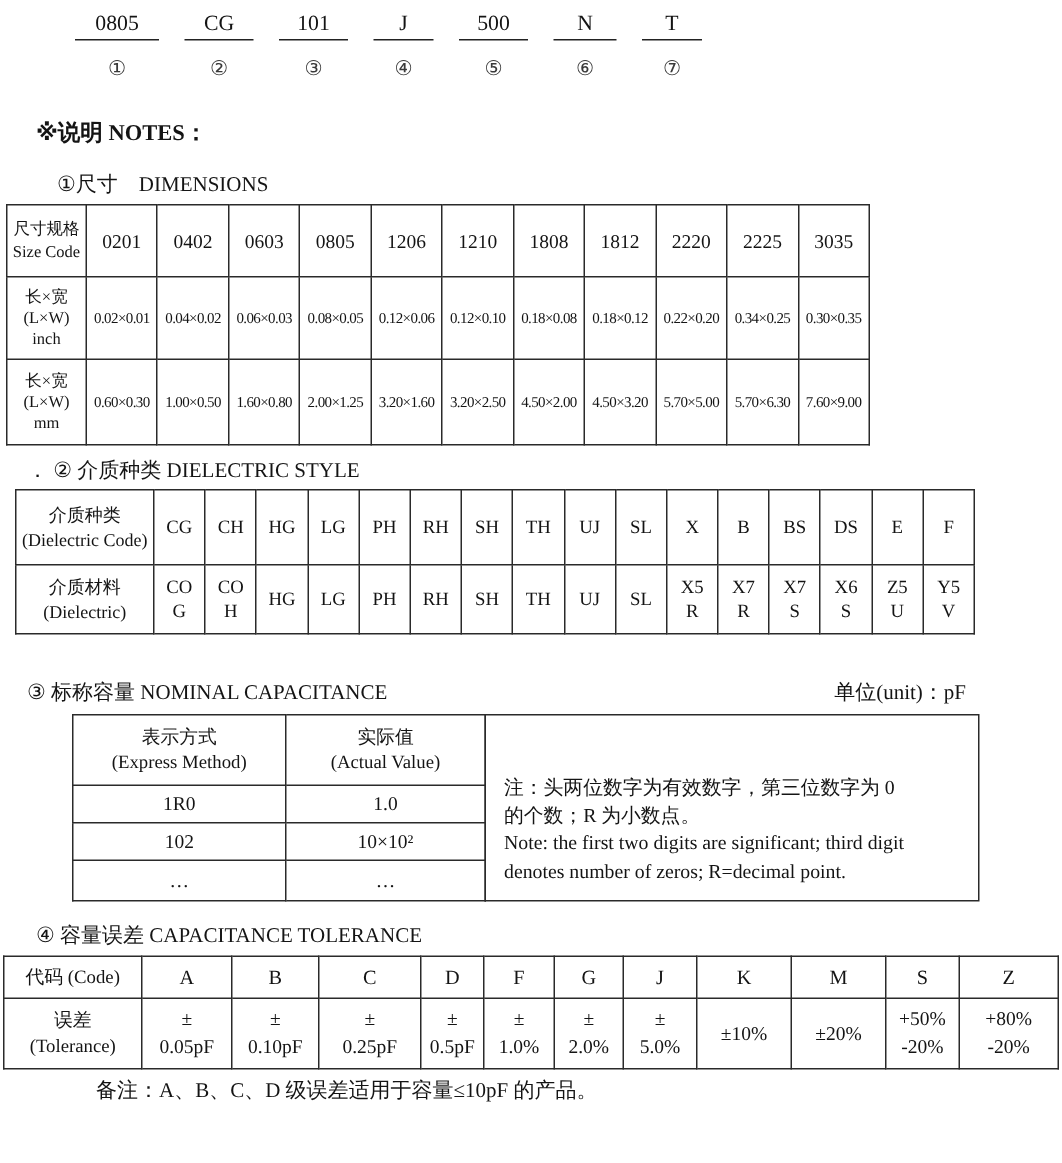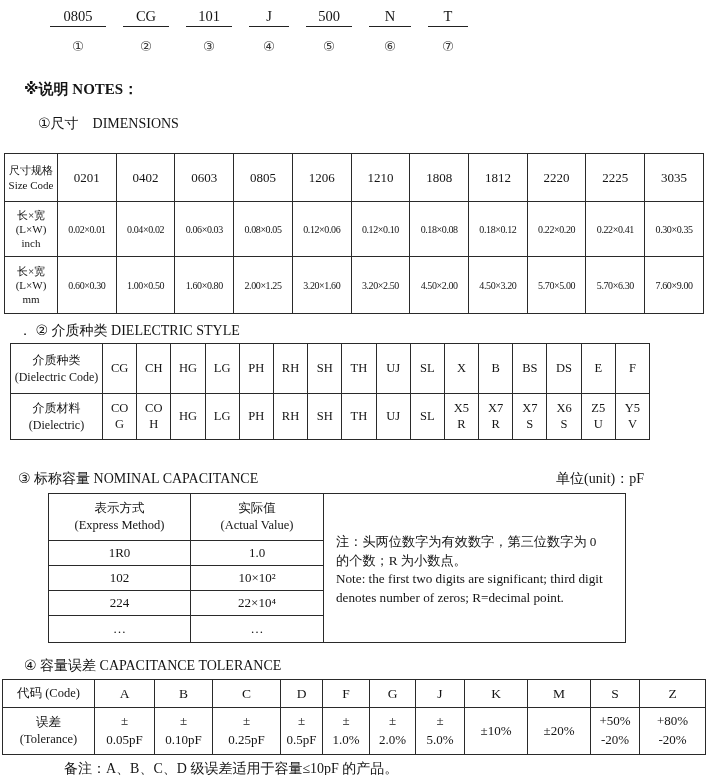--- a/index.html
+++ b/index.html
@@ -17,42 +17,42 @@
   .marker { text-align:center; font-size:13.5px; color:#3a3a3a; }
 
   .notes-h { margin:25px 0 0 24px; font-weight:bold; font-size:15px; }
   .sec-title { font-size:14px; }
   .dim-title { margin:16px 0 0 38px; }
 
   table.t { border-collapse:collapse; table-layout:fixed; }
   .t td { border:1px solid #2a2a2a; text-align:center; vertical-align:middle; padding:0 1px; overflow:hidden; }
 
   
-  .dims { margin:20px 0 0 4px; width:700px;padding-left:12px; }
+  .dims { margin:4px 0 0 4px; width:576px;padding-left:12px; }
   .dims tr.hr { height:48px; } .dims tr.ir { height:55px; } .dims tr.mr { height:57px; }
   .dims td.lbl { font-size:11px; line-height:1.3; }
   .dims td.code { font-size:13px; }
   .dims td.val { font-size:10px; letter-spacing:-0.4px; }
 
   
   .die-title { margin:8px 0 0 18px; }
   .diel { margin:3px 0 0 10px; width:640px; }
   .diel tr.r1 { height:50px; } .diel tr.r2 { height:46px;padding-left:23px; }
   .diel td.lbl { font-size:12px; line-height:1.4; }
   .diel td { font-size:12.5px; line-height:1.25; }
 
   
   .cap-head { display:flex; margin:30px 0 0 18px; font-size:14px; }
   .cap-unit { margin-left:auto; margin-right:64px; }
   .cap-wrap { display:flex; align-items:stretch; margin:5px 0 0 48px; }
   .cap { width:275px; }
   .cap tr.hr { height:47px; } .cap tr.dr { height:25px; } .cap tr.lr { height:27px; }
   .cap td { font-size:13px; }
   .cap td.hd { font-size:12.5px; line-height:1.35; }
-  .note-box { width:303px; border:1px solid #2a2a2a; margin-left:-1px; padding:39px 8px 0 12px;
+  .note-box { width:330px; border:1px solid #2a2a2a; margin-left:-1px; padding:39px 8px 0 12px;
               font-size:13.2px; line-height:1.42; }
 
   
   .tol-title { margin:14px 0 0 24px; }
   .tol { margin:4px 0 0 2px; width:701px; }
   .tol tr.r1 { height:28px; font-size:13.5px; }
   .tol tr.r2 { height:47px; font-size:13px; line-height:1.45;margin-left:48px; }
   .tol td.lbl { font-size:12.5px; line-height:1.35; }
 
   .footer { margin:5px 0 0 64px; font-size:14px; }
@@ -108,21 +108,21 @@
 inch</td>
     <td class="val">0.02×0.01</td>
     <td class="val">0.04×0.02</td>
     <td class="val">0.06×0.03</td>
     <td class="val">0.08×0.05</td>
     <td class="val">0.12×0.06</td>
     <td class="val">0.12×0.10</td>
     <td class="val">0.18×0.08</td>
     <td class="val">0.18×0.12</td>
     <td class="val">0.22×0.20</td>
-    <td class="val">0.22×0.41</td>
+    <td class="val">0.34×0.25</td>
     <td class="val">0.30×0.35</td>
   </tr>
   <tr class="mr">
     <td class="lbl pre">长×宽
 (L×W)
 mm</td>
     <td class="val">0.60×0.30</td>
     <td class="val">1.00×0.50</td>
     <td class="val">1.60×0.80</td>
     <td class="val">2.00×1.25</td>
@@ -211,24 +211,20 @@
       <td class="hd pre">实际值
 (Actual Value)</td>
     </tr>
     <tr class="dr">
       <td>1R0</td>
       <td>1.0</td>
     </tr>
     <tr class="dr">
       <td>102</td>
       <td>10×10²</td>
-    </tr>
-    <tr class="dr">
-      <td>224</td>
-      <td>22×10⁴</td>
     </tr>
     <tr class="lr">
       <td>…</td>
       <td>…</td>
     </tr>
   </tbody>
     </table>
   <div class="note-box">
     <div class="pre">注：头两位数字为有效数字，第三位数字为 0
 的个数；R 为小数点。</div>

